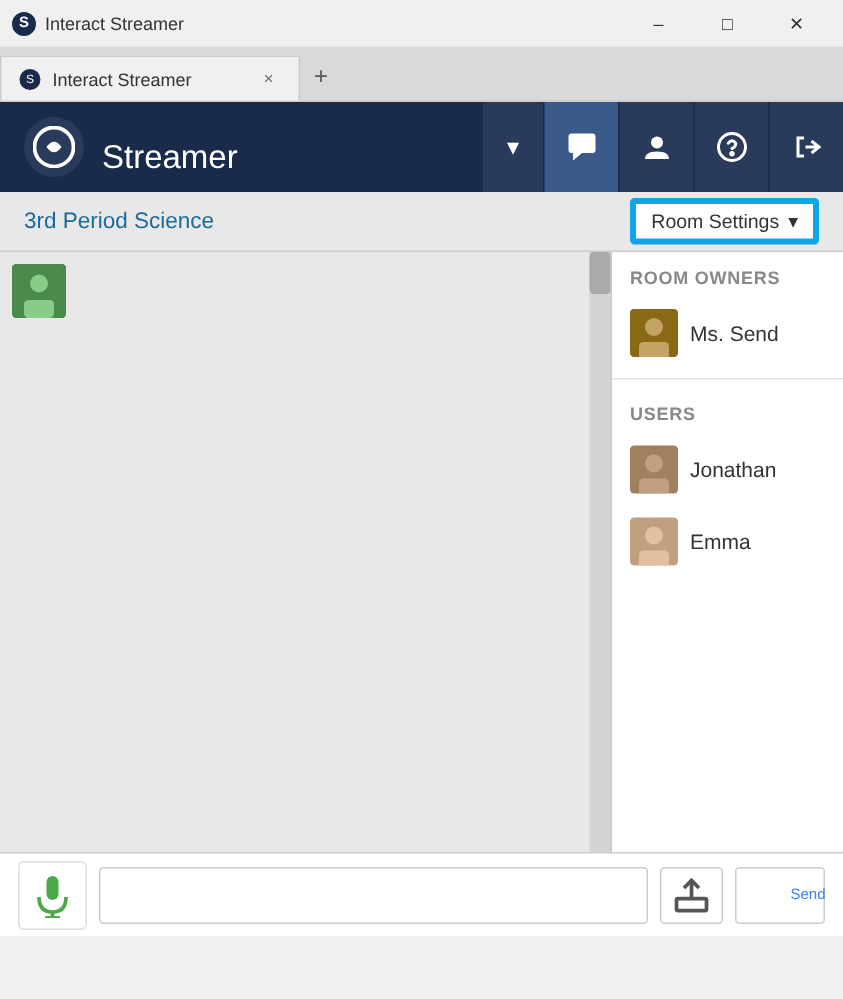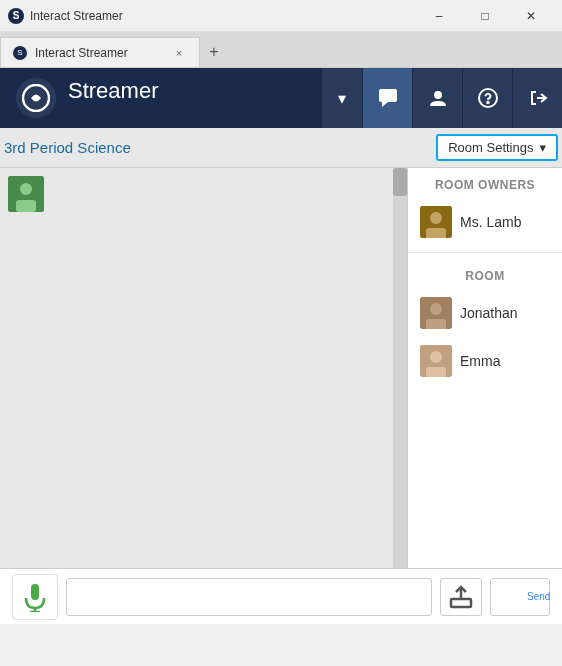--- a/index.html
+++ b/index.html
@@ -102,21 +102,21 @@
     
     .app-header {
       background: #1a2a4a;
       height: 60px;
       display: flex;
       align-items: center;
       padding: 0;
     }
     .app-logo-area {
       display: flex;
-      align-items: flex-start;
+      align-items: flex-end;
       gap: 12px;
       padding: 0 16px;
       flex: 1;
     }
     .app-logo {
       width: 40px; height: 40px;
       background: #2a3a5a;
       border-radius: 50%;
       display: flex; align-items: center; justify-content: center;
       color: white; font-size: 18px; font-weight: bold;
@@ -151,45 +151,44 @@
     }
     .header-action-btn.active { background: #3a5a8a; }
 
     
     .room-bar {
       background: #e8e8e8;
       height: 40px;
       display: flex;
       align-items: center;
       justify-content: space-between;
-      padding: 0 4px;
+      padding: 0 16px;
       border-bottom: 1px solid #ccc;
     }
     .room-name {
       color: #1a6a9a;
       font-size: 15px;
       font-weight: 500;
     }
     .room-settings-btn {
       background: white;
-      border: 2px solid #0ea5e9;
+      border: 4px solid #0ea5e9;
       border-radius: 3px;
       padding: 4px 10px;
       font-size: 13px;
       cursor: pointer;
       display: flex; align-items: center; gap: 6px;
       color: #333;
     }
 
     
     .main-content {
       display: flex;
       height: 400px;
       background: #0f172a;
-      text-align: center;
     }
 
     
     .chat-area {
       flex: 1;
       background: #e8e8e8;
       position: relative;
       overflow: hidden;
     }
     .chat-messages {
@@ -403,27 +402,27 @@
     <div class="sidebar-section-label">ROOM OWNERS</div>
 
     <div class="sidebar-user-item">
       <div class="user-avatar avatar-lamb">
         <svg width="32" height="32" viewBox="0 0 32 32">
           <rect width="32" height="32" fill="#8B6914"></rect>
           <circle cx="16" cy="12" r="6" fill="#c4a464"></circle>
           <rect x="6" y="22" width="20" height="12" rx="3" fill="#c4a464"></rect>
         </svg>
       </div>
-      <span class="user-name">Ms. Lamb</span>
+      <span class="user-name">Ms. Send</span>
     </div>
 
 
     <div class="sidebar-divider"></div>
 
-    <div class="sidebar-section-label">ROOM</div>
+    <div class="sidebar-section-label">USERS</div>
 
     <div class="sidebar-user-item">
       <div class="user-avatar avatar-jonathan">
         <svg width="32" height="32" viewBox="0 0 32 32">
           <rect width="32" height="32" fill="#a08060"></rect>
           <circle cx="16" cy="12" r="6" fill="#c0a080"></circle>
           <rect x="6" y="22" width="20" height="12" rx="3" fill="#c0a080"></rect>
         </svg>
       </div>
       <span class="user-name">Jonathan</span>

